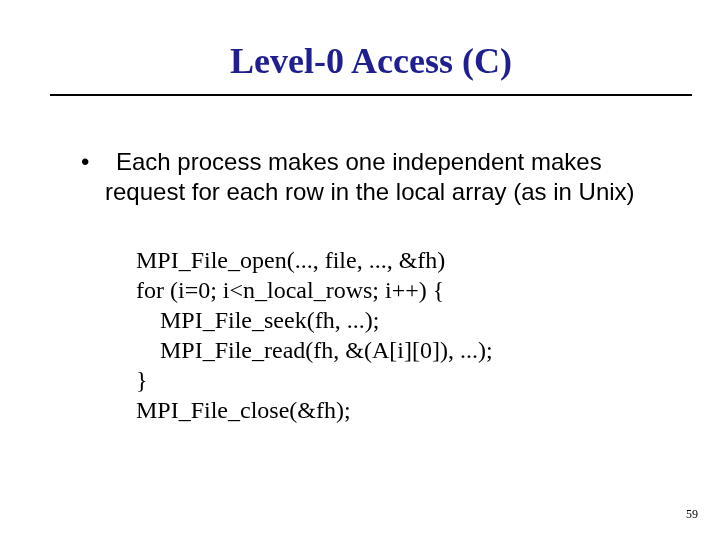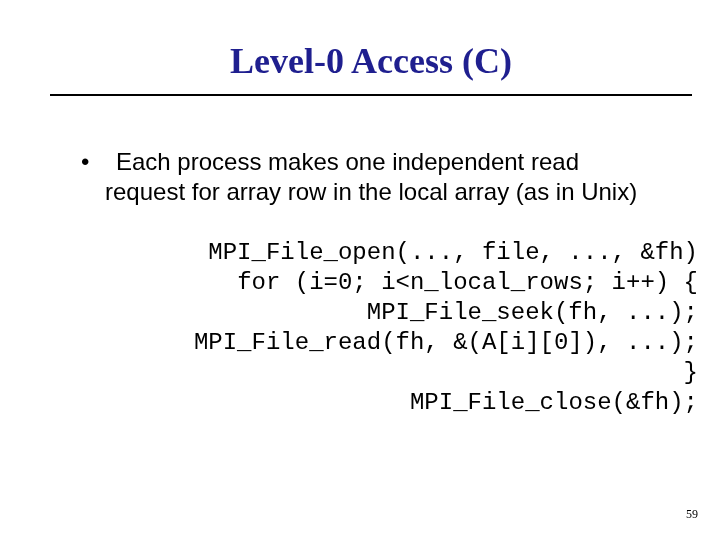--- a/index.html
+++ b/index.html
@@ -34,47 +34,46 @@
       color: #000000;
       line-height: 1.25;
       position: relative;
     }
     .bullet-marker {
       position: absolute;
       left: -24px;
       top: 0;
     }
     .code-block {
-      margin: 9px 0 0 92px;
-      font-family: Liberation Mono, monospace;
+      margin: 16px 0 0 92px;
+      font-family: Liberation Serif, serif;
       font-size: 24px;
       color: #000000;
       line-height: 1.25;
       white-space: pre;
-      text-align: right;
     }
     .page-num {
       position: absolute;
       bottom: 18px;
       right: 22px;
       font-family: "Times New Roman", Times, serif;
       font-size: 12px;
       color: #000000;
     }
   </style>
 </head>
 <body>
 
 <h1 class="title">Level-0 Access (C)</h1>
 
 <hr class="rule">
 
 <div class="bullet-block">
   <span class="bullet-marker">•</span>
-  <span>Each process makes one independent read request for array row in the local array (as in Unix)</span>
+  <span>Each process makes one independent makes request for each row in the local array (as in Unix)</span>
 </div>
 
 <div class="code-block"><span>MPI_File_open(..., file, ..., &amp;fh)</span>
 <span>for (i=0; i&lt;n_local_rows; i++) {</span>
 <span>    MPI_File_seek(fh, ...);</span>
 <span>    MPI_File_read(fh, &amp;(A[i][0]), ...);</span>
 <span>}</span>
 <span>MPI_File_close(&amp;fh);</span></div>
 
 <div class="page-num">59</div>

